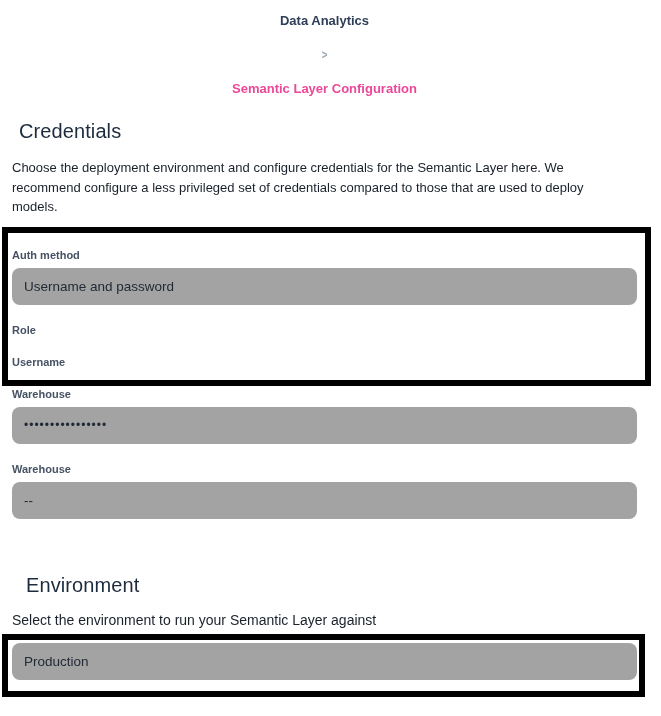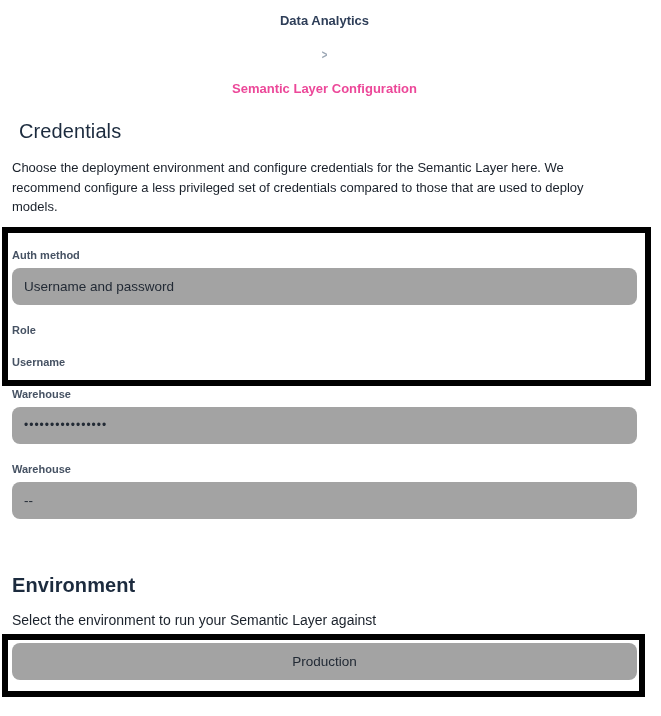--- a/index.html
+++ b/index.html
@@ -51,24 +51,24 @@
   
   h1.section-title {
     margin: 22px 0 0 7px;
     font-size: 20px;
     line-height: 24px;
     font-weight: 400;
     color: #1c2b3e;
     letter-spacing: 0.1px;
   }
   h2.section-title {
-    margin: 54px 0 0 0;
+    margin: 54px 0 0 14px;
     font-size: 20px;
     line-height: 24px;
-    font-weight: 700;
+    font-weight: 400;
     color: #1c2b3e;
     letter-spacing: 0.1px;
   }
   .desc {
     margin: 15px 0 0 0;
     font-size: 13px;
     line-height: 19.5px;
     color: #1a212b;
   }
   .desc .line { display: block; white-space: nowrap; }
@@ -101,21 +101,21 @@
     line-height: 37px;
     color: #222a35;
     cursor: text;
     white-space: nowrap;
     overflow: hidden;
   }
   .input.masked {
     font-size: 12px;
     letter-spacing: 1px;
   }
-  .input.env { margin-top: 16px; cursor: pointer; text-align: center; }
+  .input.env { margin-top: 16px; cursor: pointer; }
 
   
   .highlight-box {
     position: absolute;
     border: 6px solid #000000;
     pointer-events: none;
     background: transparent;
   }
   #hl-credentials { left: 2px; top: 227px; width: 649px; height: 159px; }
   #hl-environment { left: 2px; top: 634px; width: 643px; height: 63px; }

